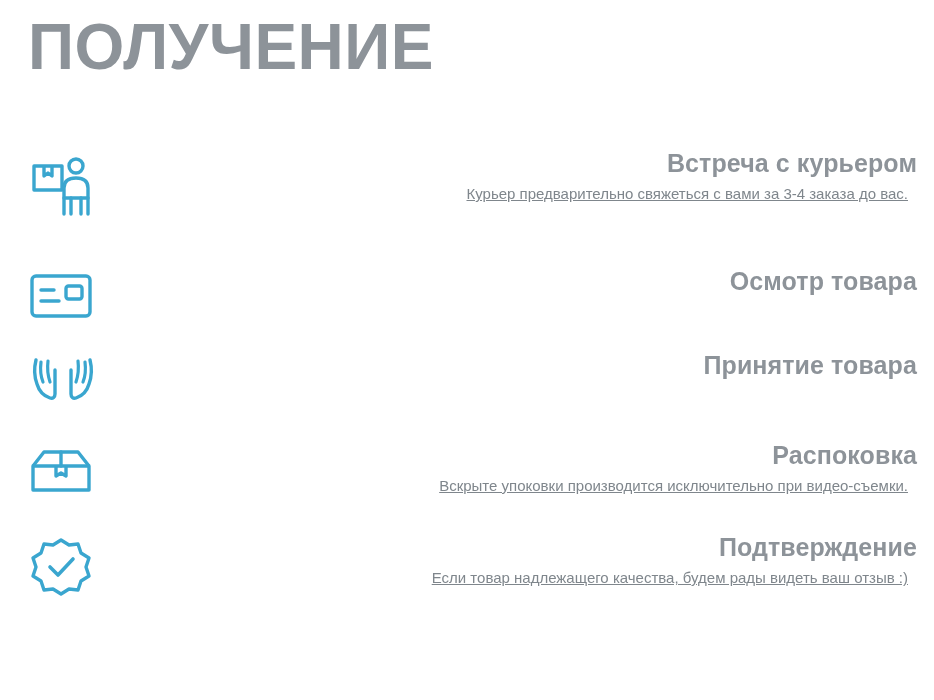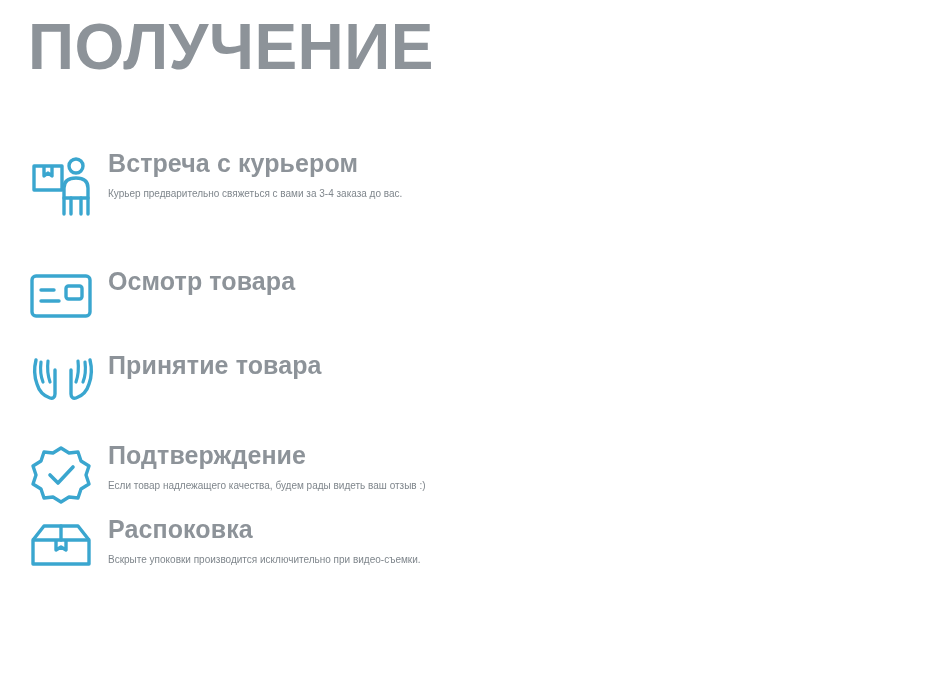--- a/index.html
+++ b/index.html
@@ -29,20 +29,21 @@
     font-weight: bold;
     color: #8d9399;
     letter-spacing: 0.5px;
     white-space: nowrap;
   }
   .steps {
     position: absolute;
     left: 0;
     top: 148px;
     width: 917px;
+    text-align: right;
   }
   .step {
     position: relative;
     display: flex;
     align-items: flex-start;
     padding: 0 0 0 28px;
     min-height: 0;
   }
   .step-icon {
     width: 76px;
@@ -58,25 +59,26 @@
   }
   .step-title {
     font-size: 25px;
     line-height: 30px;
     font-weight: bold;
     color: #8d9399;
     margin: 0 0 5px 0;
     letter-spacing: 0.1px;
   }
   .step-desc {
-    font-size: 10px;
+    font-size: 15px;
     line-height: 21px;
     color: #7f868c;
     margin: 0;
     max-width: 800px;
+    text-decoration: underline;
   }
   
   .step-1 { margin-bottom: 40px; }
   .step-2 { margin-bottom: 28px; }
   .step-3 { margin-bottom: 34px; }
   .step-4 { margin-bottom: 34px; }
   .step-5 { margin-bottom: 0; }
 
   .icon-svg { display: block; }
 </style>
@@ -134,44 +136,44 @@
           <path d="M62 6 C64 14 64 22 61 30 C59 37 54 42 48 44 C45 45 43 43 43 40 L43 16" stroke="#3aa6cf" stroke-width="3.4" fill="none" stroke-linecap="round" stroke-linejoin="round"></path>
           <path d="M57 8 C58 16 57 23 55 28" stroke="#3aa6cf" stroke-width="3.2" fill="none" stroke-linecap="round"></path>
           <path d="M50 7 C51 15 50 22 48 28" stroke="#3aa6cf" stroke-width="3.2" fill="none" stroke-linecap="round"></path>
         </svg>
       </div>
       <div class="step-body">
         <div class="step-title">Принятие товара</div>
       </div>
     </div>
 
-    <div class="step step-5">
-      <div class="step-icon">
-        <svg class="icon-svg" width="72" height="70" viewBox="0 0 72 70" fill="none" xmlns="http://www.w3.org/2000/svg">
-          <path d="M33 4 L41 9 L50 8 L53 17 L61 22 L58 31 L61 40 L53 45 L50 54 L41 53 L33 58 L25 53 L16 54 L13 45 L5 40 L8 31 L5 22 L13 17 L16 8 L25 9 Z" stroke="#3aa6cf" stroke-width="3.4" fill="none" stroke-linejoin="round"></path>
-          <path d="M22 31 L30 39 L45 23" stroke="#3aa6cf" stroke-width="3.6" fill="none" stroke-linecap="round" stroke-linejoin="round"></path>
-        </svg>
-      </div>
-      <div class="step-body">
-        <div class="step-title">Подтверждение</div>
-        <div class="step-desc">Если товар надлежащего качества, будем рады видеть ваш отзыв :)</div>
-      </div>
-    </div>
-
     <div class="step step-4">
       <div class="step-icon">
         <svg class="icon-svg" width="72" height="54" viewBox="0 0 72 54" fill="none" xmlns="http://www.w3.org/2000/svg">
 
           <path d="M5 22 L16 8 H50 L61 22" stroke="#3aa6cf" stroke-width="3.4" fill="none" stroke-linejoin="round"></path>
           <path d="M33 8 V22" stroke="#3aa6cf" stroke-width="3.4" stroke-linecap="round"></path>
 
           <path d="M5 22 H61 V46 H5 Z" stroke="#3aa6cf" stroke-width="3.4" fill="none" stroke-linejoin="round"></path>
           <path d="M28 22 V32 L33 29 L38 32 V22" stroke="#3aa6cf" stroke-width="3.4" fill="none" stroke-linejoin="round"></path>
         </svg>
       </div>
       <div class="step-body">
         <div class="step-title">Распоковка</div>
         <div class="step-desc">Вскрыте упоковки производится исключительно при видео-съемки.</div>
       </div>
     </div>
 
+    <div class="step step-5">
+      <div class="step-icon">
+        <svg class="icon-svg" width="72" height="70" viewBox="0 0 72 70" fill="none" xmlns="http://www.w3.org/2000/svg">
+          <path d="M33 4 L41 9 L50 8 L53 17 L61 22 L58 31 L61 40 L53 45 L50 54 L41 53 L33 58 L25 53 L16 54 L13 45 L5 40 L8 31 L5 22 L13 17 L16 8 L25 9 Z" stroke="#3aa6cf" stroke-width="3.4" fill="none" stroke-linejoin="round"></path>
+          <path d="M22 31 L30 39 L45 23" stroke="#3aa6cf" stroke-width="3.6" fill="none" stroke-linecap="round" stroke-linejoin="round"></path>
+        </svg>
+      </div>
+      <div class="step-body">
+        <div class="step-title">Подтверждение</div>
+        <div class="step-desc">Если товар надлежащего качества, будем рады видеть ваш отзыв :)</div>
+      </div>
+    </div>
+
   </div>
 </div>
 
 </body></html>

